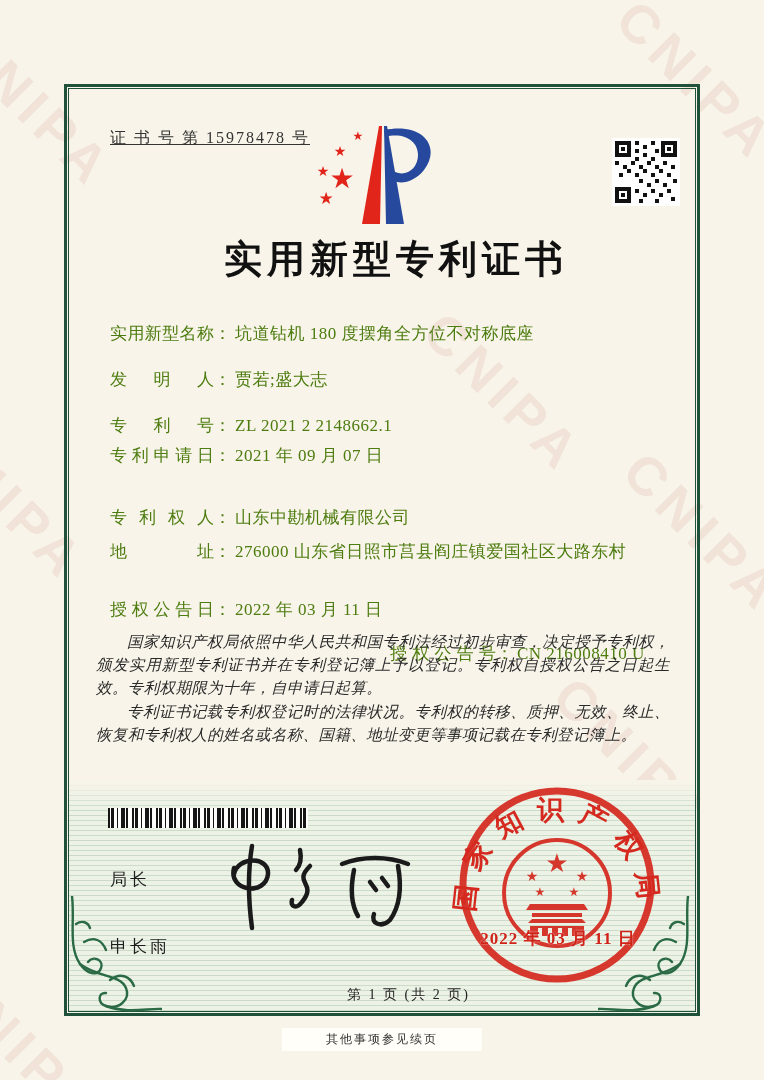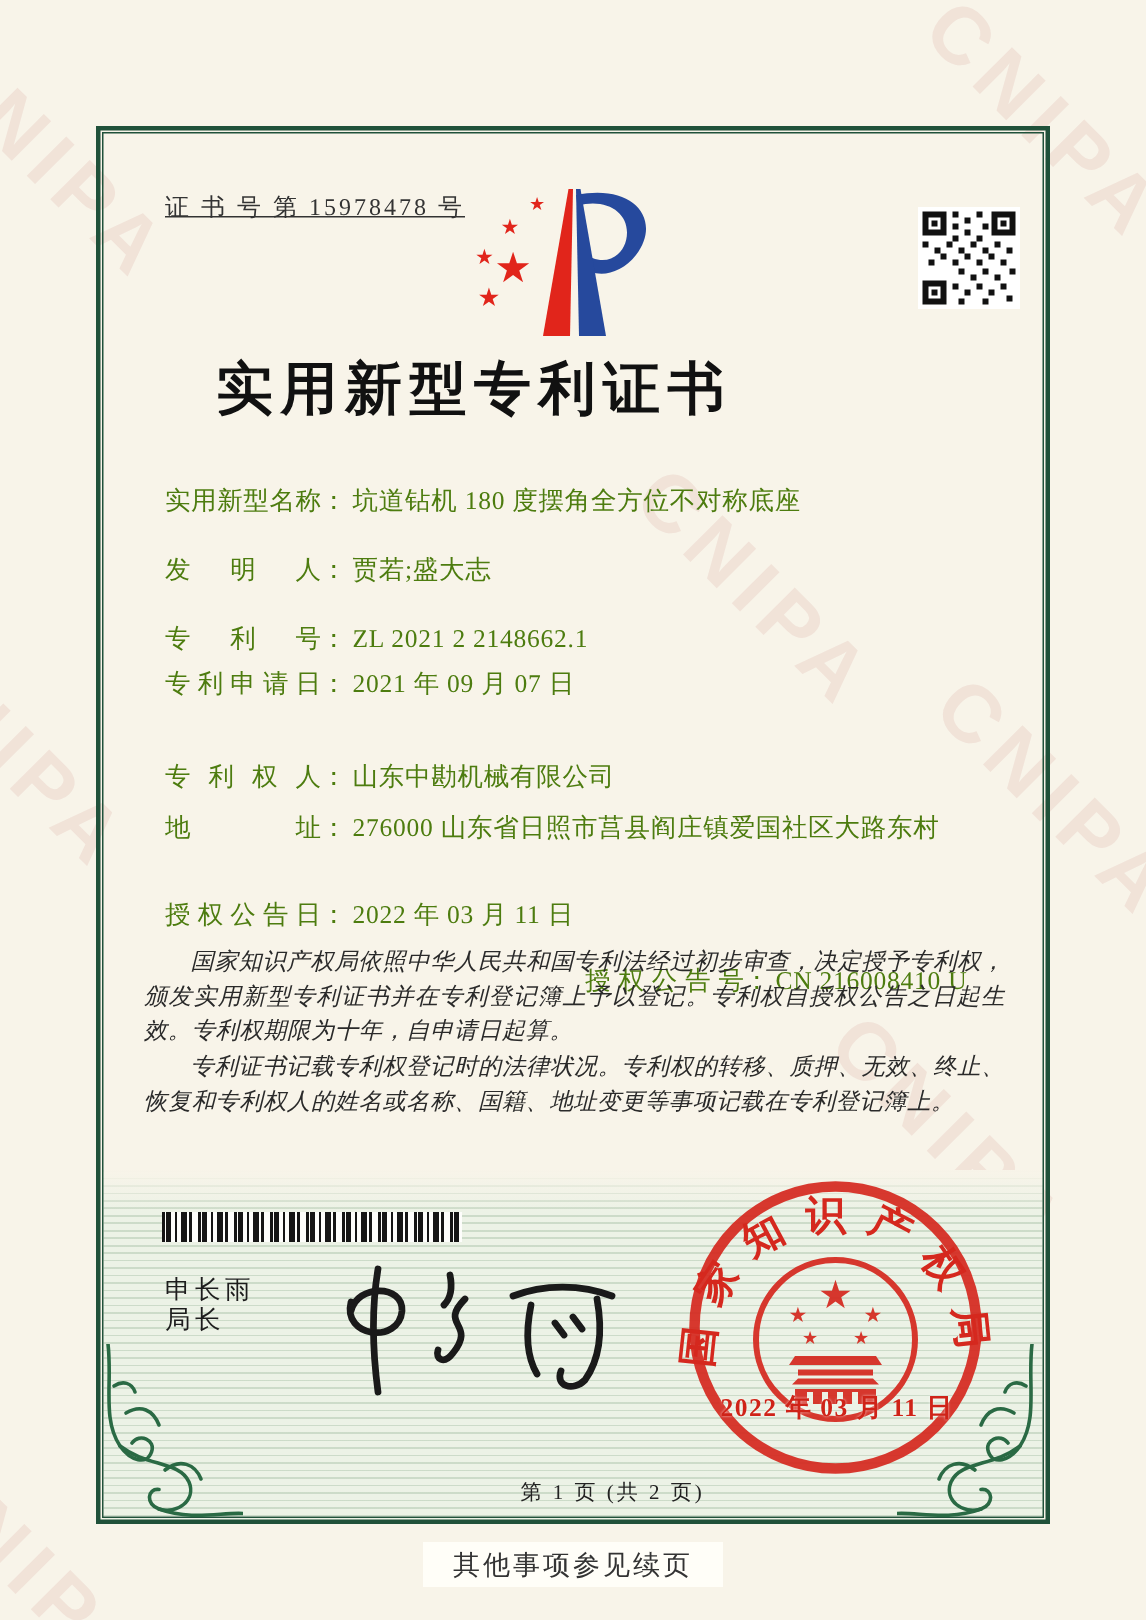--- a/index.html
+++ b/index.html
@@ -28,21 +28,21 @@
     position:absolute;left:69px;top:780px;width:626px;height:233px;
     background:
       linear-gradient(180deg,#f8f4e9 0%,rgba(248,244,233,0) 12%),
       repeating-linear-gradient(180deg,rgba(120,160,125,0.28) 0 1px,rgba(236,242,230,0.9) 1px 5px),
       #edf2e6;
     z-index:2;
   }
   .z{position:absolute;z-index:3;}
   .cert-no{left:110px;top:128px;font-size:16px;letter-spacing:2px;color:#333;text-decoration:underline;}
   .title{
-    left:64px;top:234px;width:504px;text-align:center;
+    left:64px;top:234px;width:504px;text-align:right;
     font-size:38px;font-weight:bold;letter-spacing:5px;color:#111;
   }
   .row{left:110px;font-size:17px;white-space:nowrap;color:#4d7c0f;}
   .flabel{
     display:inline-block;width:104px;
     text-align:justify;text-align-last:justify;vertical-align:top;
   }
   .colon{display:inline-block;margin-right:4px;}
   .fvalue{letter-spacing:0.5px;}
   .pair2{position:absolute;left:280px;top:4px;white-space:nowrap;margin-top:40px;}
@@ -57,35 +57,35 @@
     background:repeating-linear-gradient(90deg,
       #151515 0 2px,#fdfdfb 2px 3px,#151515 3px 6px,#fdfdfb 6px 9px,
       #151515 9px 10px,#fdfdfb 10px 13px,#151515 13px 17px,#fdfdfb 17px 18px,
       #151515 18px 20px,#fdfdfb 20px 24px);
   }
   .sig-role,.sig-name{
     left:110px;font-size:17px;letter-spacing:3px;
     font-family:"Liberation Sans","DejaVu Sans",sans-serif;color:#1d1d1d;
   }
   .sig-role{top:868px;}
-  .sig-name{top:848px;font-family:Liberation Mono, monospace;}
+  .sig-name{top:935px;font-family:Liberation Mono, monospace;}
   .signature-svg{left:222px;top:840px;}
   .seal-svg{left:450px;top:786px;}
   .seal-date{
     left:468px;top:927px;width:180px;text-align:center;
     font-size:17px;font-weight:bold;color:#cf2318;letter-spacing:1px;
     text-shadow:0 0 2px rgba(255,255,255,0.7);white-space:nowrap;
   }
   .page-info{
     left:64px;top:986px;width:689px;text-align:center;
     font-size:14px;letter-spacing:2px;color:#222;
   }
   .note{
     left:282px;top:1028px;width:200px;text-align:center;
-    font-size:18px;letter-spacing:2px;color:#333;
+    font-size:12px;letter-spacing:2px;color:#333;
     background:#fffef8;padding:3px 0;
   }
   .corner{left:66px;top:896px;}
   .corner.right{left:598px;transform:scaleX(-1);}
   .logo-svg{left:316px;top:124px;}
   .qr-svg{left:612px;top:138px;}
 </style>
 </head>
 <body>
 

